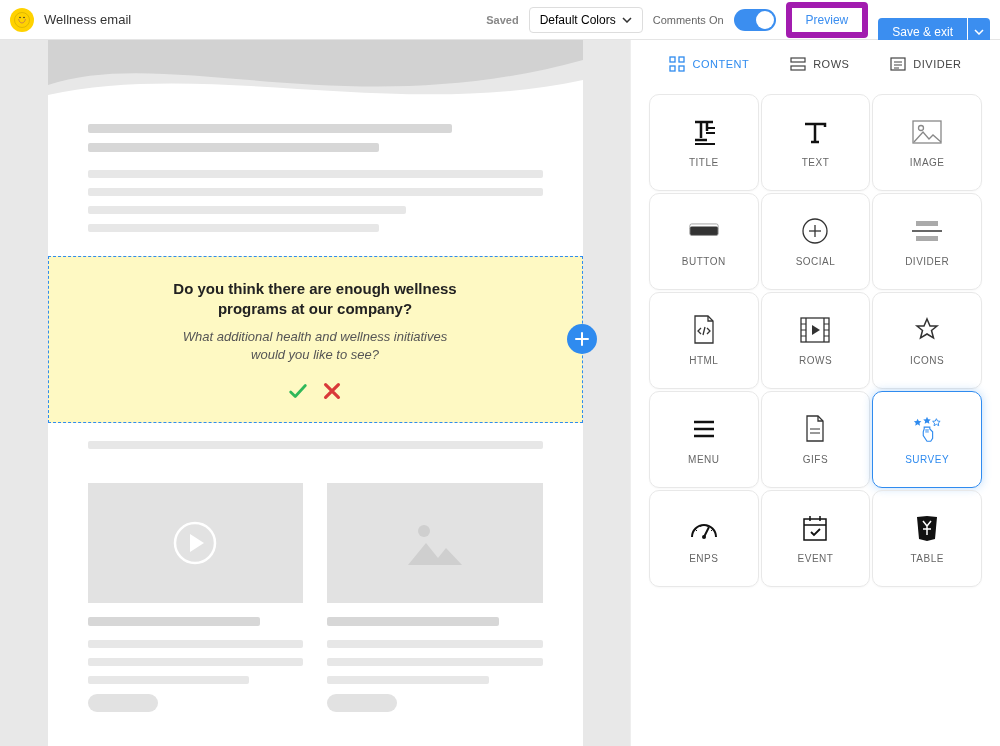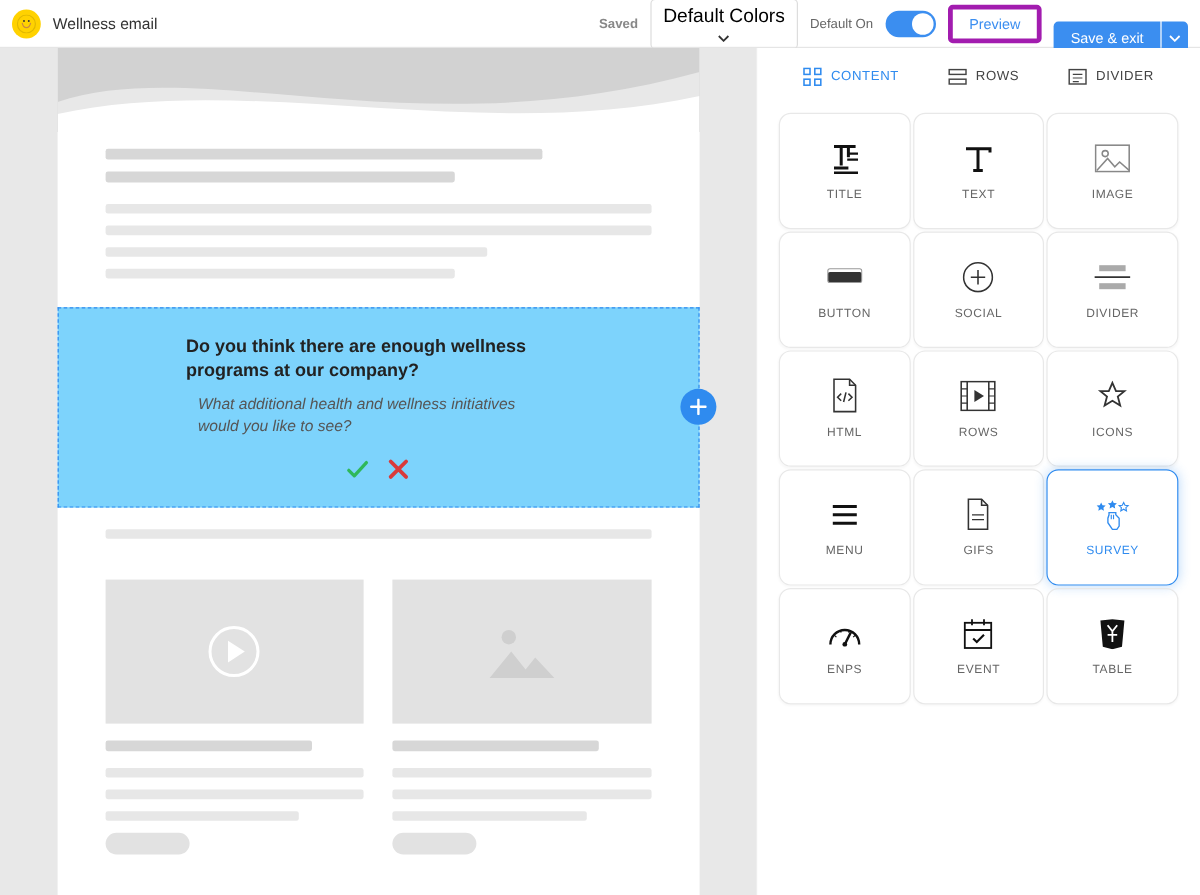--- a/index.html
+++ b/index.html
@@ -3,26 +3,26 @@
 <meta charset="utf-8">
 <style>
 * { box-sizing: border-box; margin: 0; padding: 0; }
 body { font-family: -apple-system, BlinkMacSystemFont, 'Segoe UI', sans-serif; background: #fff; width: 1000px; height: 746px; overflow: hidden; }
 
 
 .header { display: flex; align-items: center; height: 40px; padding: 0 10px; border-bottom: 1px solid #e5e5e5; gap: 10px; }
 .logo { width: 24px; height: 24px; border-radius: 50%; background: #ffd200; display: flex; align-items: center; justify-content: center; font-size: 14px; }
 .title { font-size: 13px; color: #333; flex: 1; }
 .saved-label { font-size: 11px; color: #888; font-weight: bold; }
-.dropdown { border: 1px solid #ddd; border-radius: 4px; padding: 5px 10px; font-size: 16px; display: flex; align-items: center; gap: 6px; cursor: pointer; flex-direction: column; }
+.dropdown { border: 1px solid #ddd; border-radius: 4px; padding: 5px 10px; font-size: 12px; display: flex; align-items: center; gap: 6px; cursor: pointer; }
 .chevron { width: 10px; height: 6px; }
 .comments-label { font-size: 11px; color: #666; }
 .toggle { width: 42px; height: 22px; background: #3b8ef0; border-radius: 12px; position: relative; cursor: pointer; }
 .toggle-knob { width: 18px; height: 18px; background: #fff; border-radius: 50%; position: absolute; top: 2px; right: 2px; }
-.btn-preview { border: 4px solid #a21caf; color: #3b8ef0; background: #fff; padding: 5px 14px; border-radius: 4px; font-size: 12px; cursor: pointer; }
+.btn-preview { border: 6px solid #a21caf; color: #3b8ef0; background: #fff; padding: 5px 14px; border-radius: 4px; font-size: 12px; cursor: pointer; }
 .btn-save { background: #3b8ef0; color: #fff; padding: 6px 14px; border-radius: 4px 0 0 4px; font-size: 12px; cursor: pointer; border: none; }
 .btn-save-more { background: #3b8ef0; color: #fff; width: 22px; height: 27px; border-radius: 0 4px 4px 0; cursor: pointer; display: flex; align-items: center; justify-content: center; margin-left: 1px; }
 .save-group { display: flex; margin-top: 24px; }
 
 
 .main { display: flex; height: 706px; }
 .canvas-wrap { flex: 1; background: #e8e8e8; padding: 0 10px; display: flex; justify-content: center; overflow: hidden; }
 .canvas { width: 535px; background: #fff; position: relative; }
 
 
@@ -31,21 +31,21 @@
 
 
 .content-block { padding: 14px 40px; }
 .line { height: 8px; background: #e7e7e7; border-radius: 2px; margin-bottom: 10px; }
 .line.dark { background: #d7d7d7; height: 9px; }
 .line.short { width: 60%; }
 .line.w70 { width: 70%; }
 .line.w64 { width: 64%; }
 
 
-.survey-block { background: #7dd3fc; border: 1px dashed #2f8bef; padding: 22px 36px 20px; position: relative; }
+.survey-block { background: #fef9c3; border: 1px dashed #2f8bef; padding: 22px 36px 20px; text-align: center; position: relative; }
 .survey-q1 { font-size: 15px; font-weight: 600; color: #222; line-height: 1.35; max-width: 320px; margin: 0 auto 8px; }
 .survey-q2 { font-size: 13px; font-style: italic; color: #555; line-height: 1.4; max-width: 300px; margin: 0 auto 16px; }
 .survey-actions { display: flex; justify-content: center; gap: 12px; }
 .add-btn { position: absolute; right: -15px; top: 50%; transform: translateY(-50%); width: 30px; height: 30px; background: #2f8bef; border-radius: 50%; display: flex; align-items: center; justify-content: center; cursor: pointer; }
 
 
 .two-col { display: flex; gap: 24px; padding: 10px 40px 0; }
 .col { flex: 1; }
 .media-placeholder { height: 120px; background: #e2e2e2; display: flex; align-items: center; justify-content: center; margin-bottom: 14px; }
 .pill { height: 18px; width: 70px; background: #e2e2e2; border-radius: 10px; margin-top: 6px; }
@@ -77,21 +77,21 @@
       </svg>
   </div>
   <div class="title">Wellness email</div>
   <div class="saved-label">Saved</div>
   <div class="dropdown">
     <span>Default Colors</span>
     <svg class="chevron" viewBox="0 0 10 6">
         <path d="M1 1l4 4 4-4" stroke="#333" stroke-width="1.5" fill="none"></path>
       </svg>
   </div>
-  <div class="comments-label">Default On</div>
+  <div class="comments-label">Comments On</div>
   <div class="toggle">
     <div class="toggle-knob"></div>
   </div>
   <button class="btn-preview">Preview</button>
   <div class="save-group">
     <button class="btn-save">Save &amp; exit</button>
     <div class="btn-save-more">
       <svg width="10" height="6" viewBox="0 0 10 6">
           <path d="M1 1l4 4 4-4" stroke="#fff" stroke-width="1.5" fill="none"></path>
         </svg>

